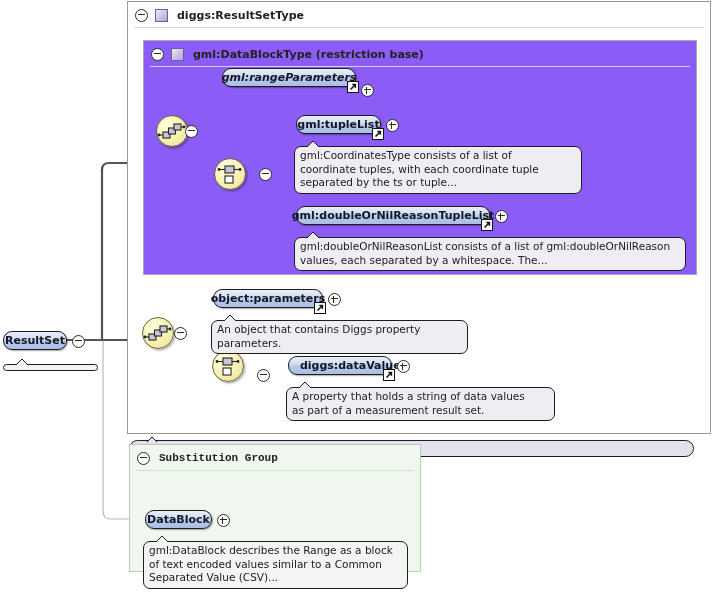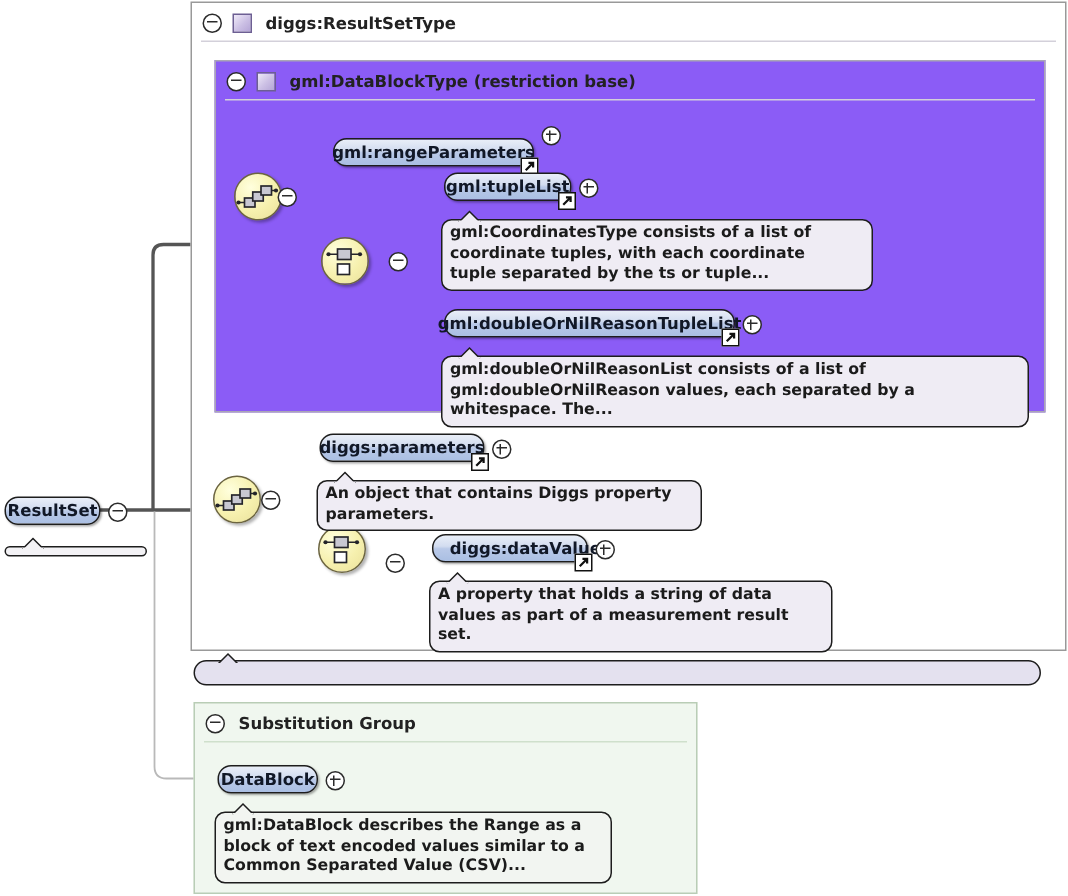--- a/index.html
+++ b/index.html
@@ -143,21 +143,20 @@
   .anno {
     position: absolute;
     box-sizing: border-box;
     border: 1px solid #1d1d1d;
     border-radius: 7px;
     background: #efecf4;
     padding: 2px 14px 3px 5px;
     font-size: 10.5px;
     line-height: 13.5px;
     color: #1b1b1b;
-    font-weight: bold;
   }
   .anno.white { background: #f3f2f5; }
   .anno .tail {
     position: absolute;
     top: -7px;
     width: 16px; height: 8px;
     overflow: hidden;
   }
   .anno .tail svg { display: block; }
 
@@ -266,21 +265,21 @@
       <g stroke="#24242a" stroke-width="1.1">
         <line x1="4" y1="10.5" x2="10" y2="10.5"></line>
         <line x1="19" y1="10.5" x2="25" y2="10.5"></line>
       </g>
       <circle cx="4" cy="10.5" r="1.4" fill="#24242a"></circle>
       <circle cx="25" cy="10.5" r="1.4" fill="#24242a"></circle>
     </svg>
   </div>
   <div class="minus-circle" style="position:absolute; left:259px; top:168px;"></div>
 
-  <div class="node" style="left:222px; top:92px; width:134px;">
+  <div class="node" style="left:222px; top:68px; width:134px;font-style:italic;">
     <span class="lbl">gml:rangeParameters</span>
     <span class="node-arrow">
       <svg width="10" height="10" viewBox="0 0 10 10">
           <path d="M2.5 7.5 L7 3 M4.3 2.6 L7.4 2.6 L7.4 5.7" stroke="#111111" stroke-width="1.5" fill="none"></path>
         </svg>
     </span>
   </div>
   <div class="plus-circle" style="position:absolute; left:361px; top:84px;"></div>
 
   <div class="node" style="left:296px; top:115px; width:85px;">
@@ -350,21 +349,21 @@
         <line x1="4" y1="10.5" x2="10" y2="10.5"></line>
         <line x1="19" y1="10.5" x2="25" y2="10.5"></line>
       </g>
       <circle cx="4" cy="10.5" r="1.4" fill="#24242a"></circle>
       <circle cx="25" cy="10.5" r="1.4" fill="#24242a"></circle>
     </svg>
   </div>
   <div class="minus-circle" style="position:absolute; left:257px; top:369px;"></div>
 
   <div class="node" style="left:213px; top:289px; width:110px;">
-    <span class="lbl">diggs:parameters</span>
+    <span class="lbl">object:parameters</span>
     <span class="node-arrow">
       <svg width="10" height="10" viewBox="0 0 10 10">
           <path d="M2.5 7.5 L7 3 M4.3 2.6 L7.4 2.6 L7.4 5.7" stroke="#111111" stroke-width="1.5" fill="none"></path>
         </svg>
     </span>
   </div>
   <div class="plus-circle" style="position:absolute; left:328px; top:293px;"></div>
 
   <div class="anno" style="left:211px; top:320px; width:257px;">
     <div class="tail" style="left:10px;">
@@ -398,21 +397,21 @@
 
   <div class="complex-bar" style="left:129px; top:440px; width:565px; height:17px;">
     <div class="tail" style="position:absolute; left:14px; top:-7px; width:16px; height:8px; overflow:hidden;">
       <svg width="16" height="8" viewBox="0 0 16 8">
           <path d="M1 8 L8 1 L15 8" fill="#e4e1ef" stroke="#1d1d1d" stroke-width="1"></path>
           <path d="M1 8 L15 8" stroke="#e4e1ef" stroke-width="2"></path>
         </svg>
     </div>
   </div>
 
-  <div class="type-box subst" style="left:129px; top:468px; width:336px; height:128px;">
+  <div class="type-box subst" style="left:129px; top:444px; width:292px; height:128px;font-family:Liberation Mono, monospace;">
     <div class="box-header">
       <span class="minus-circle"></span>
       <span class="box-title" style="margin-left:9px;">Substitution Group</span>
       <span class="hdr-line"></span>
     </div>
   </div>
 
   <div class="node" style="left:145px; top:510px; width:67px;">
     <span class="lbl">DataBlock</span>
   </div>

